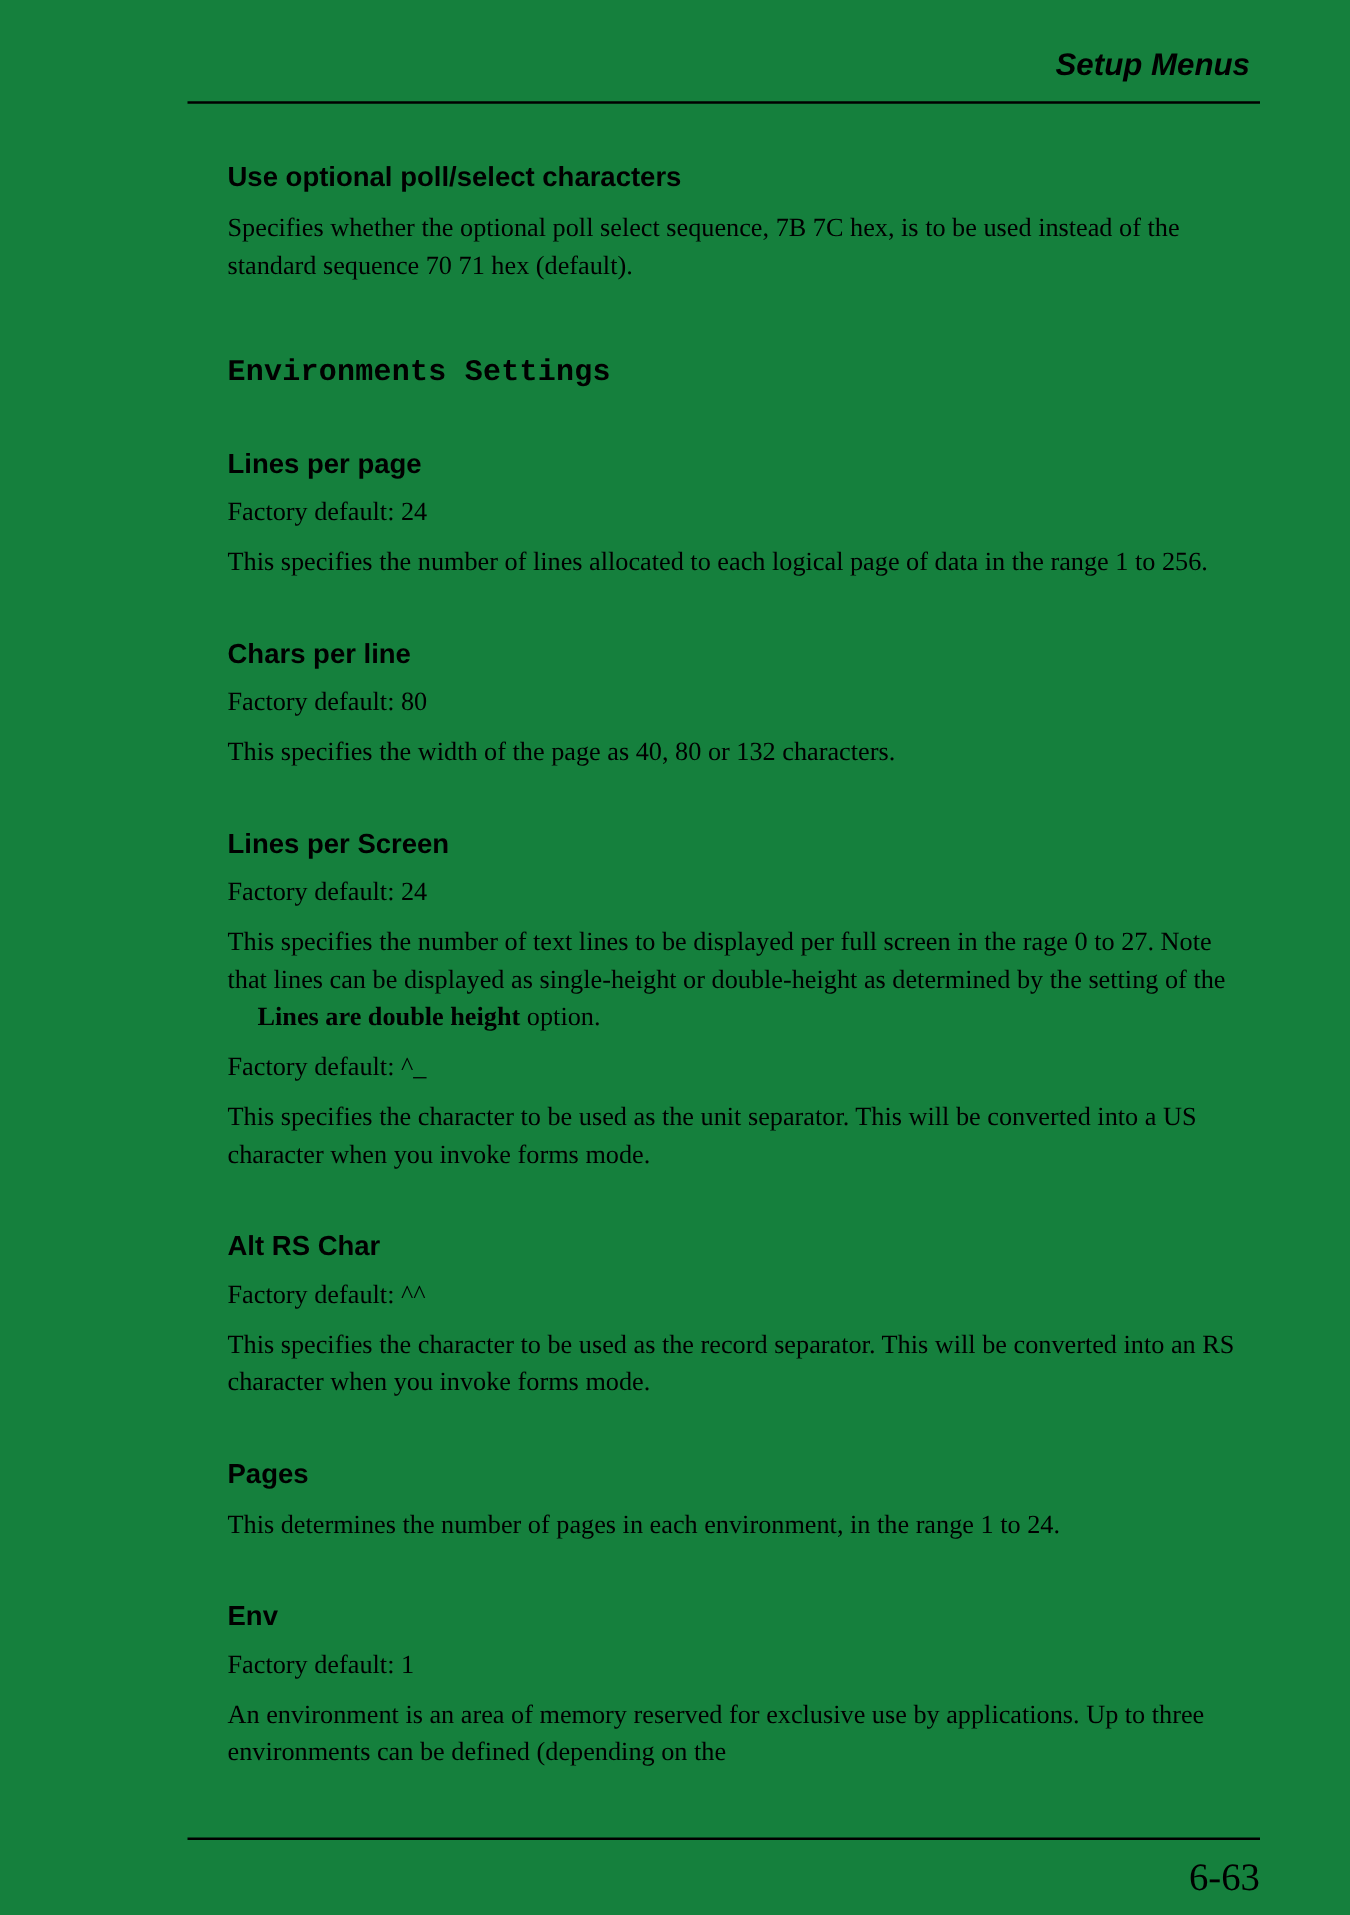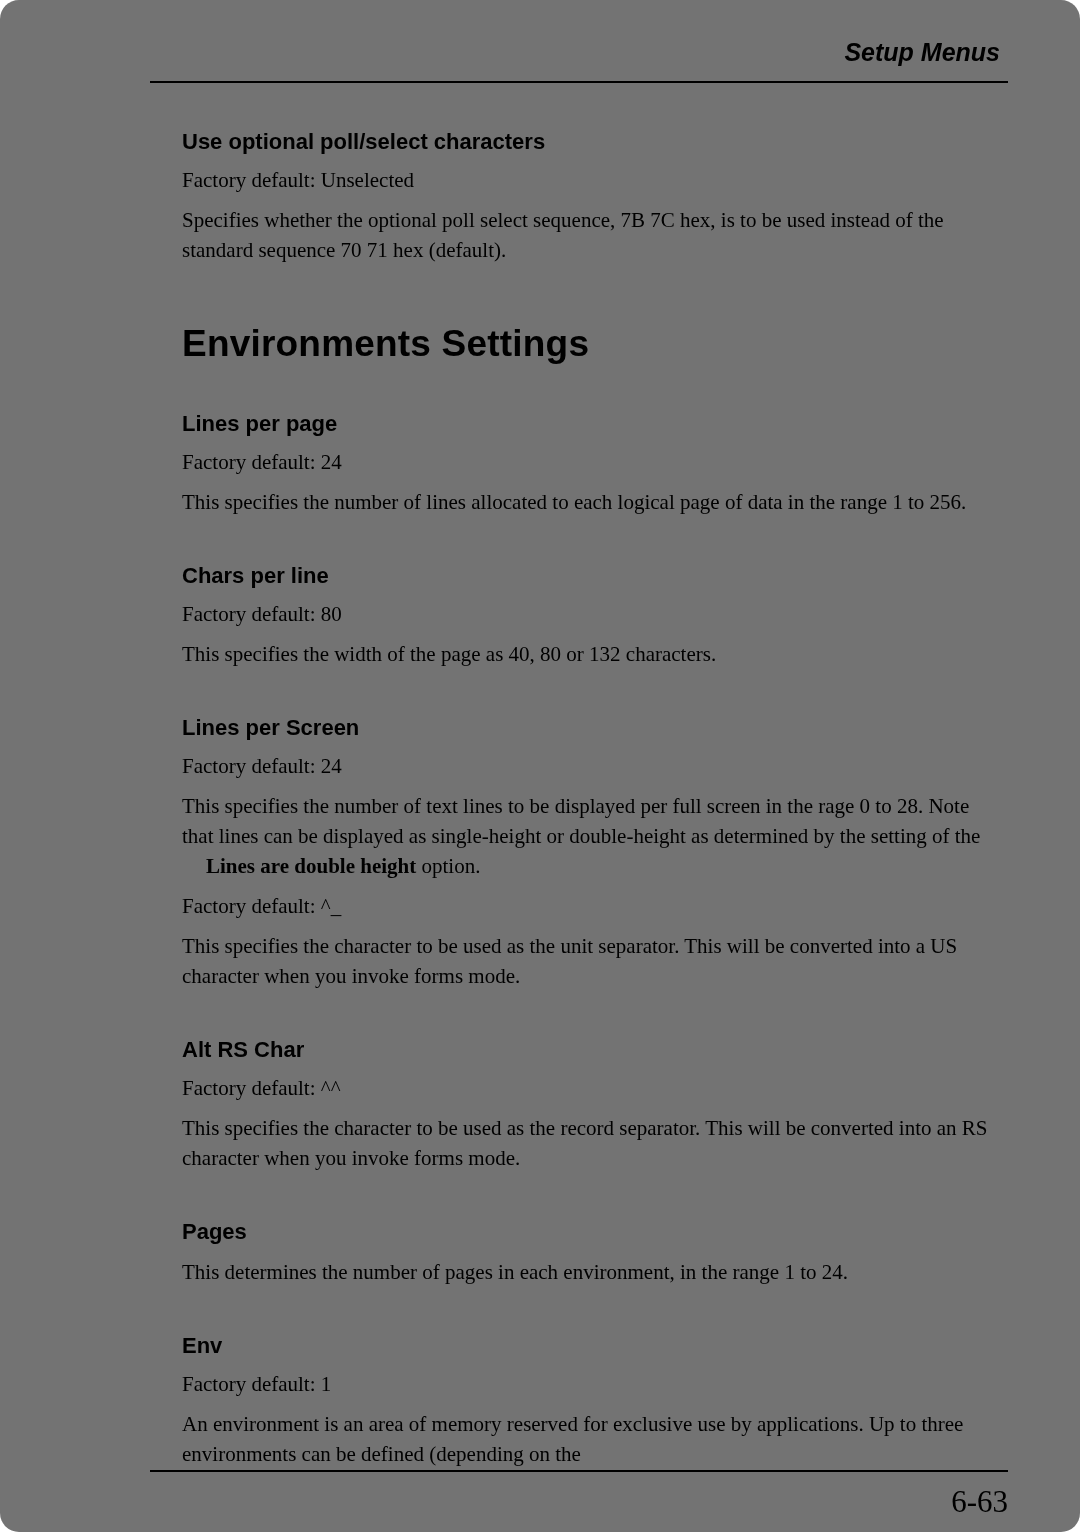--- a/index.html
+++ b/index.html
@@ -1,25 +1,24 @@
 <!DOCTYPE html>
 <html><head>
 <meta charset="utf-8">
 <style>
   * { margin: 0; padding: 0; box-sizing: border-box; }
   html, body { background: #ffffff; }
   .page {
     position: relative;
     width: 1080px;
     height: 1532px;
-    background: #737373;
+    background: #15803d;
     color: #000000;
     font-family: "Liberation Serif", serif;
     overflow: hidden;
-    border-radius: 19px;
   }
   .content {
     padding: 38px 72px 0 182px;
   }
   .running-head {
     text-align: right;
     font-family: "Liberation Sans", sans-serif;
     font-style: italic;
     font-weight: bold;
     font-size: 25px;
@@ -33,23 +32,23 @@
     width: 858px;
     height: 0;
   }
   h3.entry-heading {
     font-family: "Liberation Sans", sans-serif;
     font-weight: bold;
     font-size: 22px;
     margin-top: 46px;
   }
   h1.main-title {
-    font-family: Liberation Sans, sans-serif;
+    font-family: Liberation Mono, monospace;
     font-weight: bold;
-    font-size: 37px;
+    font-size: 24px;
     margin-top: 58px;
     letter-spacing: 0.2px;
   }
   p.default-line {
     font-size: 21px;
     margin-top: 13px;
   }
   p.body-text {
     font-size: 21px;
     line-height: 30px;
@@ -85,42 +84,41 @@
 <body>
 
 <div class="page">
   <div class="content">
 
     <div class="running-head">Setup Menus</div>
     <hr class="head-rule">
 
     <section>
       <h3 class="entry-heading">Use optional poll/select characters</h3>
-      <p class="default-line">Factory default: Unselected</p>
       <p class="body-text"><span>Specifies whether the optional poll select sequence, 7B 7C hex, is to be used instead of the standard sequence 70 71 hex (default).</span></p>
     </section>
 
     <h1 class="main-title">Environments Settings</h1>
 
     <section>
       <h3 class="entry-heading">Lines per page</h3>
       <p class="default-line">Factory default: 24</p>
       <p class="body-text"><span>This specifies the number of lines allocated to each logical page of data in the range 1 to 256.</span></p>
     </section>
 
     <section>
       <h3 class="entry-heading">Chars per line</h3>
       <p class="default-line">Factory default: 80</p>
       <p class="body-text"><span>This specifies the width of the page as 40, 80 or 132 characters.</span></p>
     </section>
 
     <section>
       <h3 class="entry-heading">Lines per Screen</h3>
       <p class="default-line">Factory default: 24</p>
-      <p class="body-text"><span>This specifies the number of text lines to be displayed per full screen in the rage 0 to 28. Note that lines can be displayed as single-height or double-height as determined by the setting of the </span><b>Lines are double height</b><span> option.</span></p>
+      <p class="body-text"><span>This specifies the number of text lines to be displayed per full screen in the rage 0 to 27. Note that lines can be displayed as single-height or double-height as determined by the setting of the </span><b>Lines are double height</b><span> option.</span></p>
     </section>
 
     <section>
       <p class="default-line">Factory default: ^_</p>
       <p class="body-text"><span>This specifies the character to be used as the unit separator. This will be converted into a US character when you invoke forms mode.</span></p>
     </section>
 
     <section>
       <h3 class="entry-heading">Alt RS Char</h3>
       <p class="default-line">Factory default: ^^</p>

